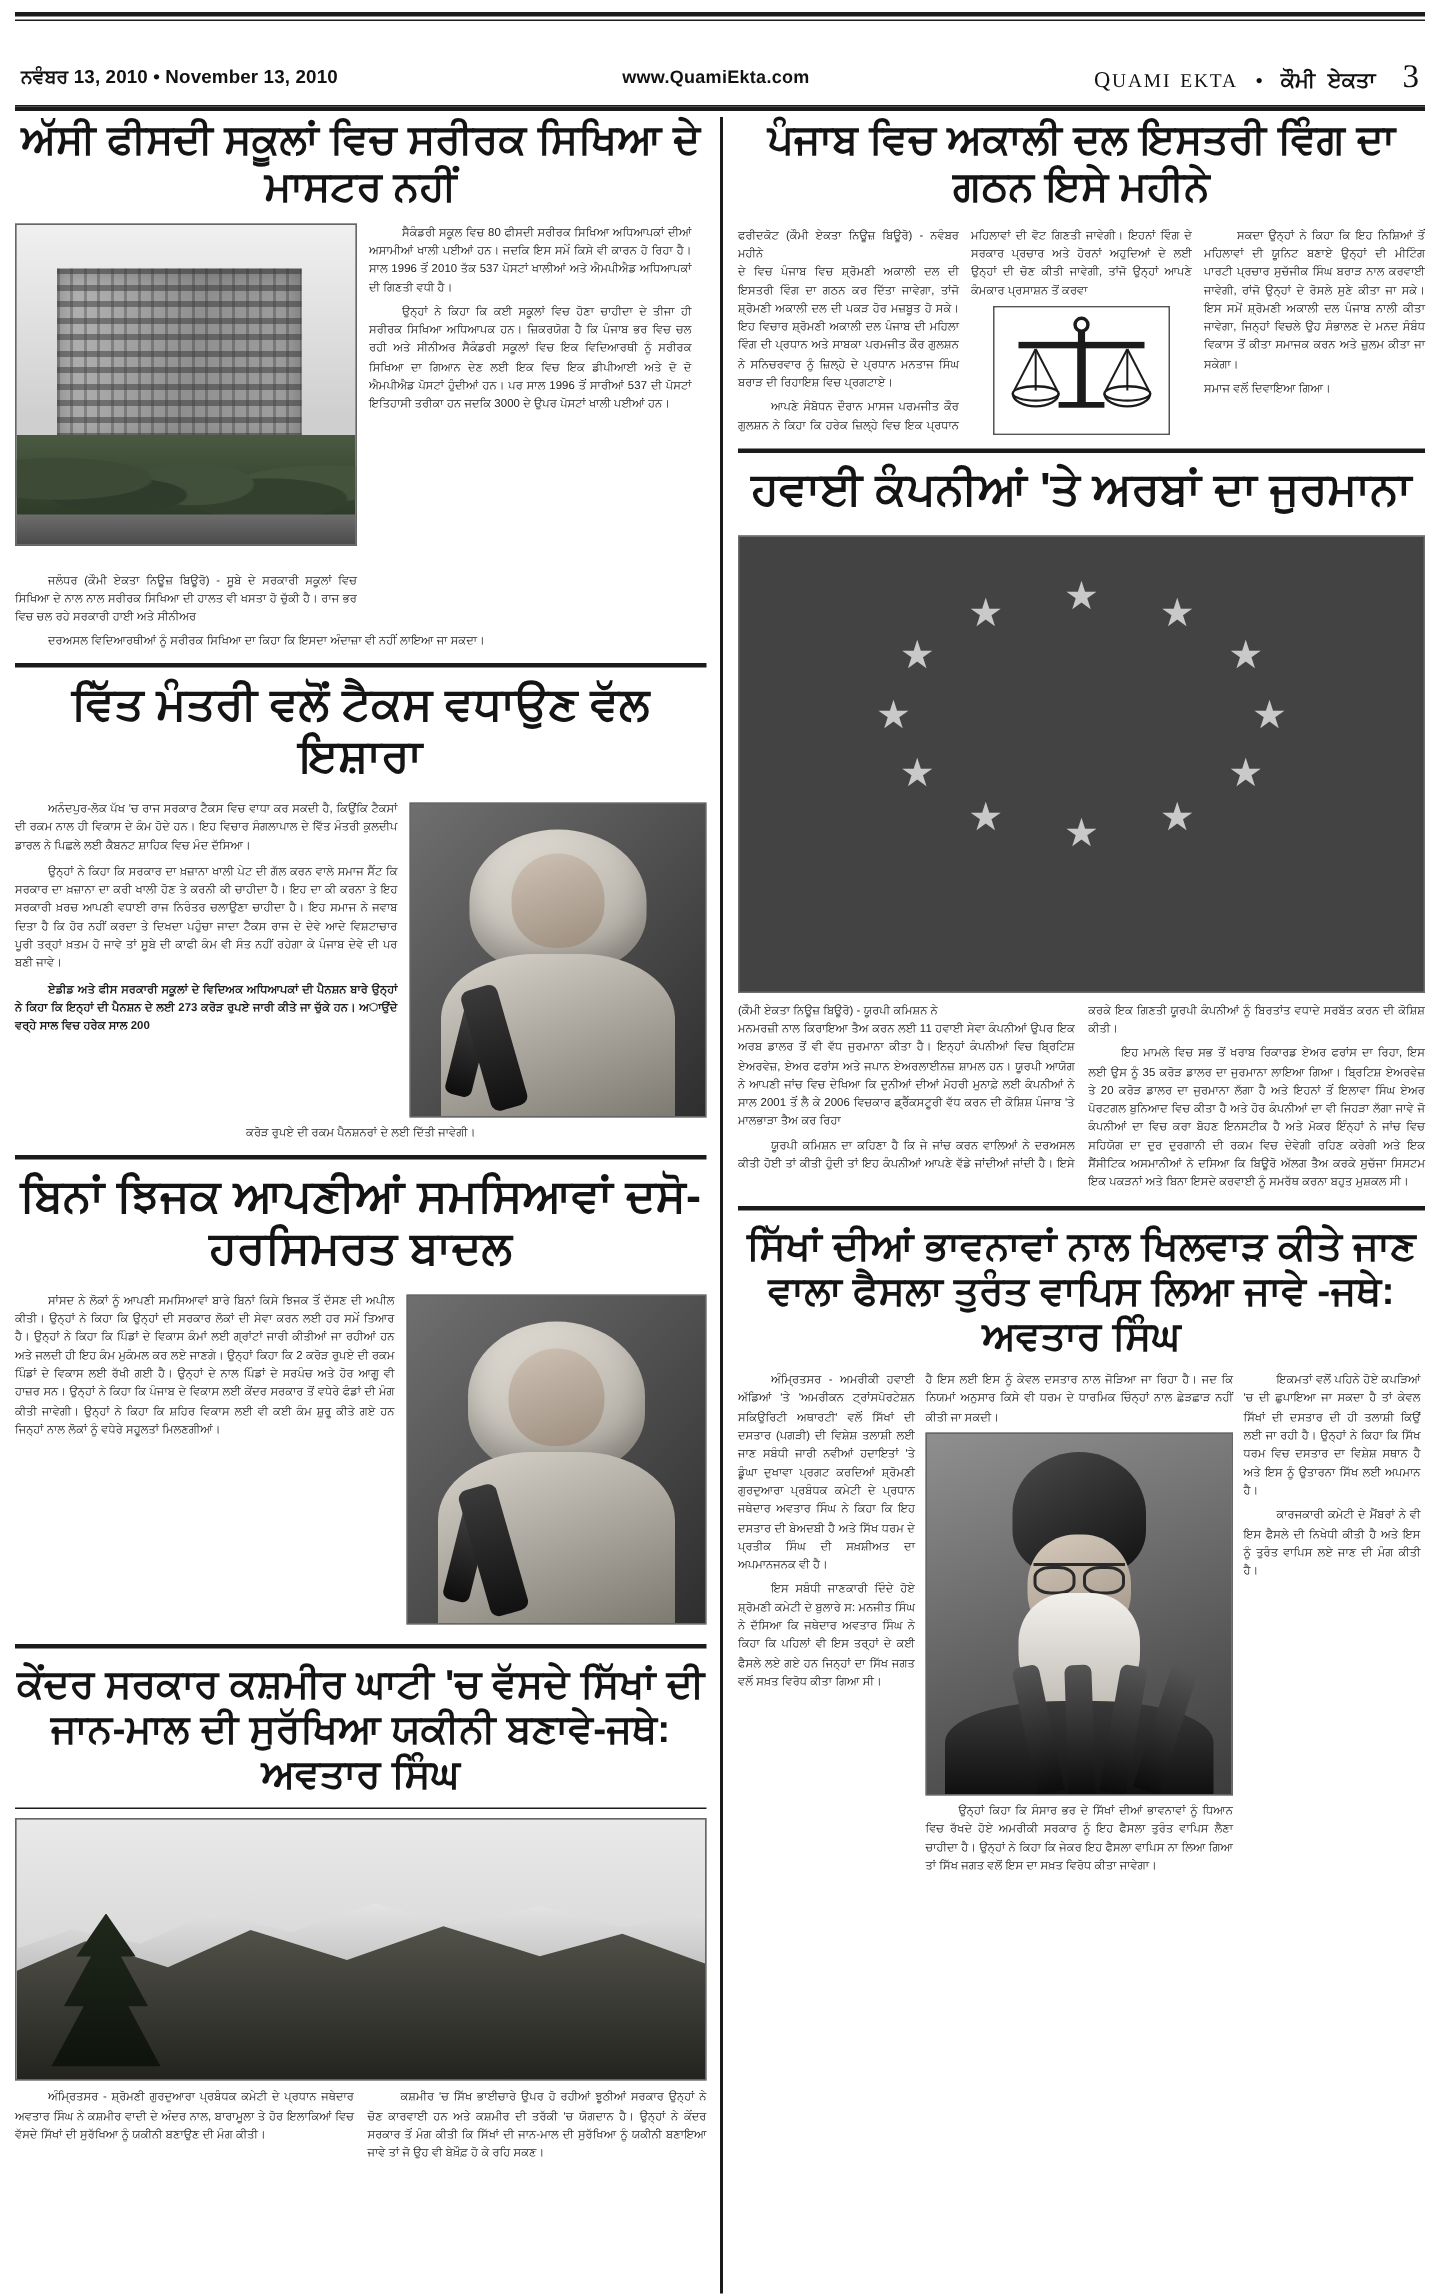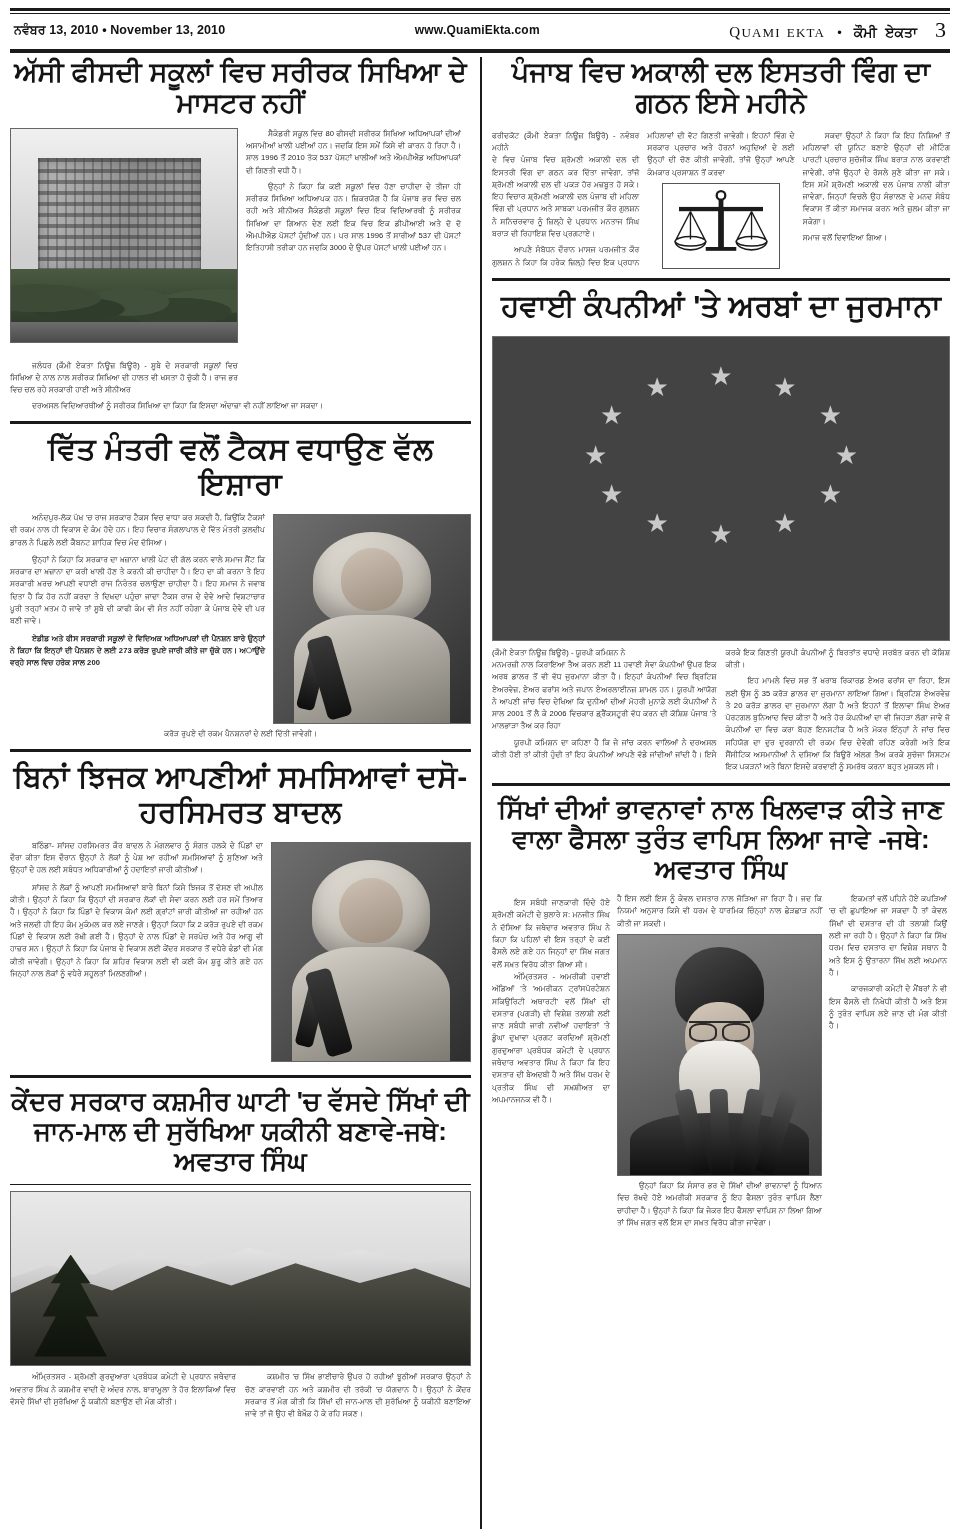--- a/index.html
+++ b/index.html
@@ -14,20 +14,21 @@
   .page { position:relative; width:960px; height:1529px; padding:0 10px; }
 
   
   .masthead { padding-top:8px; }
   .rule-thick { height:3px; background:#1b1b1b; }
   .rule-thin  { height:1px; background:#1b1b1b; margin-top:2px; }
   .rule-thin2 { height:1px; background:#1b1b1b; margin-top:3px; }
   .masthead-row {
     display:flex; align-items:center; justify-content:space-between;
     padding:3px 4px 3px 4px;
+    margin-top:21px;
   }
   .mh-date { font-size:12.5px; font-weight:bold; letter-spacing:.1px; white-space:nowrap; }
   .mh-web  { font-size:12px; font-weight:bold; letter-spacing:.2px; }
   .mh-right { display:flex; align-items:baseline; gap:12px; }
   .mh-brand-en {
     font-family:"Liberation Serif", serif;
     font-size:19px; letter-spacing:1.2px;
     font-variant:small-caps; text-transform:lowercase;
   }
   .mh-brand-en::first-letter { font-size:22px; }
@@ -231,21 +232,20 @@
           <div class="photo ph-woman2 float-right-img">
             <div class="por">
               <div class="por-bg"></div>
                 <div class="por-scarf"></div>
                 <div class="por-head"></div>
               <div class="por-body"></div>
                 <div class="por-mic2"></div>
                 <div class="por-mic"></div>
             </div>
           </div>
-          <div class="txt indent">ਬਠਿੰਡਾ- ਸਾਂਸਦ ਹਰਸਿਮਰਤ ਕੌਰ ਬਾਦਲ ਨੇ ਮੰਗਲਵਾਰ ਨੂੰ ਸੰਗਤ ਹਲਕੇ ਦੇ ਪਿੰਡਾਂ ਦਾ ਦੌਰਾ ਕੀਤਾ ਇਸ ਦੌਰਾਨ ਉਨ੍ਹਾਂ ਨੇ ਲੋਕਾਂ ਨੂੰ ਪੇਸ਼ ਆ ਰਹੀਆਂ ਸਮਸਿਆਵਾਂ ਨੂੰ ਸੁਣਿਆ ਅਤੇ ਉਨ੍ਹਾਂ ਦੇ ਹਲ ਲਈ ਸਬੰਧਤ ਅਧਿਕਾਰੀਆਂ ਨੂੰ ਹਦਾਇਤਾਂ ਜਾਰੀ ਕੀਤੀਆਂ।</div>
           <div class="txt indent" style="margin-top:5px;">ਸਾਂਸਦ ਨੇ ਲੋਕਾਂ ਨੂੰ ਆਪਣੀ ਸਮਸਿਆਵਾਂ ਬਾਰੇ ਬਿਨਾਂ ਕਿਸੇ ਝਿਜਕ ਤੋਂ ਦੱਸਣ ਦੀ ਅਪੀਲ ਕੀਤੀ। ਉਨ੍ਹਾਂ ਨੇ ਕਿਹਾ ਕਿ ਉਨ੍ਹਾਂ ਦੀ ਸਰਕਾਰ ਲੋਕਾਂ ਦੀ ਸੇਵਾ ਕਰਨ ਲਈ ਹਰ ਸਮੇਂ ਤਿਆਰ ਹੈ। ਉਨ੍ਹਾਂ ਨੇ ਕਿਹਾ ਕਿ ਪਿੰਡਾਂ ਦੇ ਵਿਕਾਸ ਕੰਮਾਂ ਲਈ ਗ੍ਰਾਂਟਾਂ ਜਾਰੀ ਕੀਤੀਆਂ ਜਾ ਰਹੀਆਂ ਹਨ ਅਤੇ ਜਲਦੀ ਹੀ ਇਹ ਕੰਮ ਮੁਕੰਮਲ ਕਰ ਲਏ ਜਾਣਗੇ। ਉਨ੍ਹਾਂ ਕਿਹਾ ਕਿ 2 ਕਰੋੜ ਰੁਪਏ ਦੀ ਰਕਮ ਪਿੰਡਾਂ ਦੇ ਵਿਕਾਸ ਲਈ ਰੱਖੀ ਗਈ ਹੈ। ਉਨ੍ਹਾਂ ਦੇ ਨਾਲ ਪਿੰਡਾਂ ਦੇ ਸਰਪੰਚ ਅਤੇ ਹੋਰ ਆਗੂ ਵੀ ਹਾਜ਼ਰ ਸਨ। ਉਨ੍ਹਾਂ ਨੇ ਕਿਹਾ ਕਿ ਪੰਜਾਬ ਦੇ ਵਿਕਾਸ ਲਈ ਕੇਂਦਰ ਸਰਕਾਰ ਤੋਂ ਵਧੇਰੇ ਫੰਡਾਂ ਦੀ ਮੰਗ ਕੀਤੀ ਜਾਵੇਗੀ। ਉਨ੍ਹਾਂ ਨੇ ਕਿਹਾ ਕਿ ਸ਼ਹਿਰ ਵਿਕਾਸ ਲਈ ਵੀ ਕਈ ਕੰਮ ਸ਼ੁਰੂ ਕੀਤੇ ਗਏ ਹਨ ਜਿਨ੍ਹਾਂ ਨਾਲ ਲੋਕਾਂ ਨੂੰ ਵਧੇਰੇ ਸਹੂਲਤਾਂ ਮਿਲਣਗੀਆਂ।</div>
         </div>
       </div>
 
       <div class="divider"></div>
 
       <div>
         <div class="headline h-md">ਕੇਂਦਰ ਸਰਕਾਰ ਕਸ਼ਮੀਰ ਘਾਟੀ 'ਚ ਵੱਸਦੇ ਸਿੱਖਾਂ ਦੀ ਜਾਨ-ਮਾਲ ਦੀ ਸੁਰੱਖਿਆ ਯਕੀਨੀ ਬਣਾਵੇ-ਜਥੇ: ਅਵਤਾਰ ਸਿੰਘ</div>
         <div class="divider-thin" style="margin-top:8px;"></div>
         <div class="photo ph-mountain">
@@ -319,22 +319,22 @@
           <div class="txt indent" style="margin-top:4px;">ਇਹ ਮਾਮਲੇ ਵਿਚ ਸਭ ਤੋਂ ਖਰਾਬ ਰਿਕਾਰਡ ਏਅਰ ਫਰਾਂਸ ਦਾ ਰਿਹਾ, ਇਸ ਲਈ ਉਸ ਨੂੰ 35 ਕਰੋੜ ਡਾਲਰ ਦਾ ਜੁਰਮਾਨਾ ਲਾਇਆ ਗਿਆ। ਬ੍ਰਿਟਿਸ਼ ਏਅਰਵੇਜ਼ ਤੇ 20 ਕਰੋੜ ਡਾਲਰ ਦਾ ਜੁਰਮਾਨਾ ਲੱਗਾ ਹੈ ਅਤੇ ਇਹਨਾਂ ਤੋਂ ਇਲਾਵਾ ਸਿੰਘ ਏਅਰ ਪੋਰਟਗਲ ਬੁਨਿਆਦ ਵਿਚ ਕੀਤਾ ਹੈ ਅਤੇ ਹੋਰ ਕੰਪਨੀਆਂ ਦਾ ਵੀ ਜਿਹੜਾ ਲੱਗਾ ਜਾਵੇ ਜੋ ਕੰਪਨੀਆਂ ਦਾ ਵਿਚ ਕਰਾ ਬੋਹਣ ਇਨਸਟੀਕ ਹੈ ਅਤੇ ਮੋਕਰ ਇੰਨ੍ਹਾਂ ਨੇ ਜਾਂਚ ਵਿਚ ਸਹਿਯੋਗ ਦਾ ਦੁਰ ਦੁਰਗਾਨੀ ਦੀ ਰਕਮ ਵਿਚ ਦੇਵੇਗੀ ਰਹਿਣ ਕਰੇਗੀ ਅਤੇ ਇਕ ਸੈਂਸੀਟਿਕ ਅਸਮਾਨੀਆਂ ਨੇ ਦਸਿਆ ਕਿ ਬਿਊਰੋ ਅੱਲਗ ਤੈਅ ਕਰਕੇ ਸੁਚੱਜਾ ਸਿਸਟਮ ਇਕ ਪਕੜਨਾਂ ਅਤੇ ਬਿਨਾ ਇਸਦੇ ਕਰਵਾਈ ਨੂੰ ਸਮਰੱਥ ਕਰਨਾ ਬਹੁਤ ਮੁਸ਼ਕਲ ਸੀ।</div>
         </div>
       </div>
 
       <div class="divider"></div>
 
       <div>
         <div class="headline h-md">ਸਿੱਖਾਂ ਦੀਆਂ ਭਾਵਨਾਵਾਂ ਨਾਲ ਖਿਲਵਾੜ ਕੀਤੇ ਜਾਣ ਵਾਲਾ ਫੈਸਲਾ ਤੁਰੰਤ ਵਾਪਿਸ ਲਿਆ ਜਾਵੇ -ਜਥੇ: ਅਵਤਾਰ ਸਿੰਘ</div>
         <div style="display:flex; gap:7px; margin-top:9px;">
           <div style="width:118px;">
+            <div class="txt indent">ਅੰਮ੍ਰਿਤਸਰ - ਅਮਰੀਕੀ ਹਵਾਈ ਅੱਡਿਆਂ 'ਤੇ 'ਅਮਰੀਕਨ ਟ੍ਰਾਂਸਪੋਰਟੇਸ਼ਨ ਸਕਿਉਰਿਟੀ ਅਥਾਰਟੀ' ਵਲੋਂ ਸਿੱਖਾਂ ਦੀ ਦਸਤਾਰ (ਪਗੜੀ) ਦੀ ਵਿਸ਼ੇਸ਼ ਤਲਾਸ਼ੀ ਲਈ ਜਾਣ ਸਬੰਧੀ ਜਾਰੀ ਨਵੀਆਂ ਹਦਾਇਤਾਂ 'ਤੇ ਡੂੰਘਾ ਦੁਖਾਵਾ ਪ੍ਰਗਟ ਕਰਦਿਆਂ ਸ਼੍ਰੋਮਣੀ ਗੁਰਦੁਆਰਾ ਪ੍ਰਬੰਧਕ ਕਮੇਟੀ ਦੇ ਪ੍ਰਧਾਨ ਜਥੇਦਾਰ ਅਵਤਾਰ ਸਿੰਘ ਨੇ ਕਿਹਾ ਕਿ ਇਹ ਦਸਤਾਰ ਦੀ ਬੇਅਦਬੀ ਹੈ ਅਤੇ ਸਿੱਖ ਧਰਮ ਦੇ ਪ੍ਰਤੀਕ ਸਿੰਘ ਦੀ ਸਖ਼ਸ਼ੀਅਤ ਦਾ ਅਪਮਾਨਜਨਕ ਵੀ ਹੈ।</div>
             <div class="txt indent" style="margin-top:4px;">ਇਸ ਸਬੰਧੀ ਜਾਣਕਾਰੀ ਦਿੰਦੇ ਹੋਏ ਸ਼੍ਰੋਮਣੀ ਕਮੇਟੀ ਦੇ ਬੁਲਾਰੇ ਸ: ਮਨਜੀਤ ਸਿੰਘ ਨੇ ਦੱਸਿਆ ਕਿ ਜਥੇਦਾਰ ਅਵਤਾਰ ਸਿੰਘ ਨੇ ਕਿਹਾ ਕਿ ਪਹਿਲਾਂ ਵੀ ਇਸ ਤਰ੍ਹਾਂ ਦੇ ਕਈ ਫੈਸਲੇ ਲਏ ਗਏ ਹਨ ਜਿਨ੍ਹਾਂ ਦਾ ਸਿੱਖ ਜਗਤ ਵਲੋਂ ਸਖ਼ਤ ਵਿਰੋਧ ਕੀਤਾ ਗਿਆ ਸੀ।</div>
-            <div class="txt indent">ਅੰਮ੍ਰਿਤਸਰ - ਅਮਰੀਕੀ ਹਵਾਈ ਅੱਡਿਆਂ 'ਤੇ 'ਅਮਰੀਕਨ ਟ੍ਰਾਂਸਪੋਰਟੇਸ਼ਨ ਸਕਿਉਰਿਟੀ ਅਥਾਰਟੀ' ਵਲੋਂ ਸਿੱਖਾਂ ਦੀ ਦਸਤਾਰ (ਪਗੜੀ) ਦੀ ਵਿਸ਼ੇਸ਼ ਤਲਾਸ਼ੀ ਲਈ ਜਾਣ ਸਬੰਧੀ ਜਾਰੀ ਨਵੀਆਂ ਹਦਾਇਤਾਂ 'ਤੇ ਡੂੰਘਾ ਦੁਖਾਵਾ ਪ੍ਰਗਟ ਕਰਦਿਆਂ ਸ਼੍ਰੋਮਣੀ ਗੁਰਦੁਆਰਾ ਪ੍ਰਬੰਧਕ ਕਮੇਟੀ ਦੇ ਪ੍ਰਧਾਨ ਜਥੇਦਾਰ ਅਵਤਾਰ ਸਿੰਘ ਨੇ ਕਿਹਾ ਕਿ ਇਹ ਦਸਤਾਰ ਦੀ ਬੇਅਦਬੀ ਹੈ ਅਤੇ ਸਿੱਖ ਧਰਮ ਦੇ ਪ੍ਰਤੀਕ ਸਿੰਘ ਦੀ ਸਖ਼ਸ਼ੀਅਤ ਦਾ ਅਪਮਾਨਜਨਕ ਵੀ ਹੈ।</div>
           </div>
           <div style="width:205px;">
             <div class="txt">ਹੈ ਇਸ ਲਈ ਇਸ ਨੂੰ ਕੇਵਲ ਦਸਤਾਰ ਨਾਲ ਜੋੜਿਆ ਜਾ ਰਿਹਾ ਹੈ। ਜਦ ਕਿ ਨਿਯਮਾਂ ਅਨੁਸਾਰ ਕਿਸੇ ਵੀ ਧਰਮ ਦੇ ਧਾਰਮਿਕ ਚਿੰਨ੍ਹਾਂ ਨਾਲ ਛੇੜਛਾੜ ਨਹੀਂ ਕੀਤੀ ਜਾ ਸਕਦੀ।</div>
             <div class="photo ph-leader" style="margin-top:4px;">
               <div class="ld-bg"></div>
               <div class="ld-turban"></div>
               <div class="ld-face"></div>
               <div class="ld-glass"></div>
               <div class="ld-beard"></div>
               <div class="ld-shoulder"></div>

